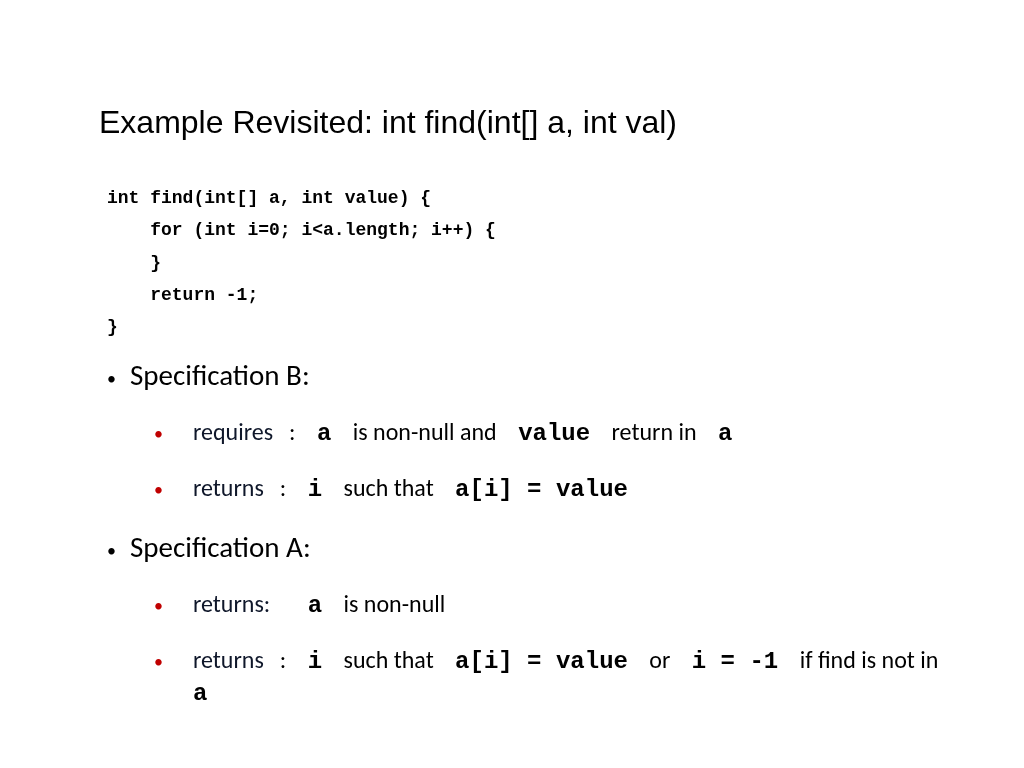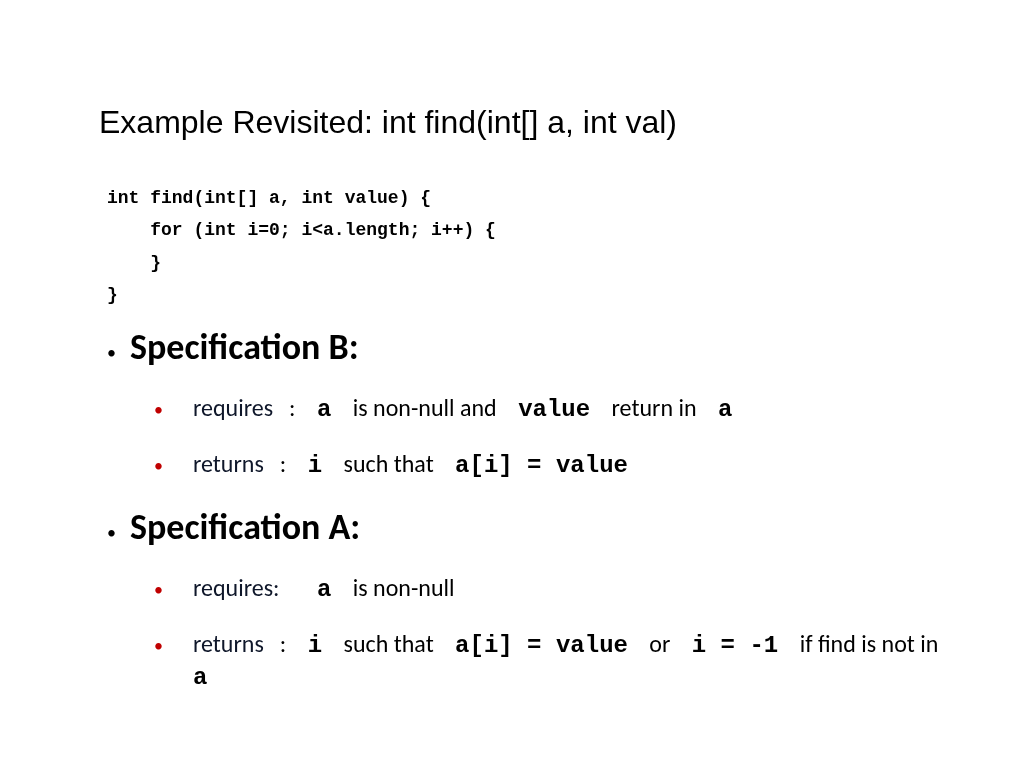--- a/index.html
+++ b/index.html
@@ -29,22 +29,21 @@
       align-items: baseline;
       margin-bottom: 4px;
     }
     .dot-item .dot {
       font-size: 18px;
       line-height: 1;
       margin-right: 6px;
       margin-top: 8px;
     }
     .dot-item .label {
-      font-size: 36px;
-      font-weight: bold;
+      font-size: 29px;
     }
     .sub-item {
       display: flex;
       align-items: baseline;
       margin-left: 55px;
       margin-bottom: 2px;
     }
     .sub-item .bullet {
       color: #c00000;
       font-size: 18px;
@@ -65,20 +64,21 @@
   </style>
 </head>
 <body>
 
 <div class="title">Example Revisited: int find(int[] a, int val)</div>
 
 <div class="codeblock">
   <div style="white-space: pre;">int find(int[] a, int value) {</div>
   <div style="white-space: pre;">    for (int i=0; i&lt;a.length; i++) {</div>
   <div style="white-space: pre;">    }</div>
+  <div style="white-space: pre;">    return -1;</div>
   <div style="white-space: pre;">}</div>
 </div>
 
 <div class="dot-item">
   <span class="dot">•</span>
   <span class="label">Specification B:</span>
 </div>
 
 <div class="sub-item">
   <span class="bullet">•</span>
@@ -95,21 +95,21 @@
 </div>
 
 <div class="dot-item">
   <span class="dot">•</span>
   <span class="label">Specification A:</span>
 </div>
 
 <div class="sub-item">
   <span class="bullet">•</span>
   <span class="text">
-    <span class="kw">requires:</span><span> </span><span class="mono">a</span><span> is non-null</span>
+    <span class="kw">returns:</span><span> </span><span class="mono">a</span><span> is non-null</span>
   </span>
 </div>
 
 <div class="sub-item">
   <span class="bullet">•</span>
   <span class="text">
     <span class="kw">returns</span><span>: </span><span class="mono">i</span><span> such that </span><span class="mono">a[i] = value</span><span> or </span><span class="mono">i = -1</span><span> if find is not in </span><span class="mono">a</span>
   </span>
 </div>
 

